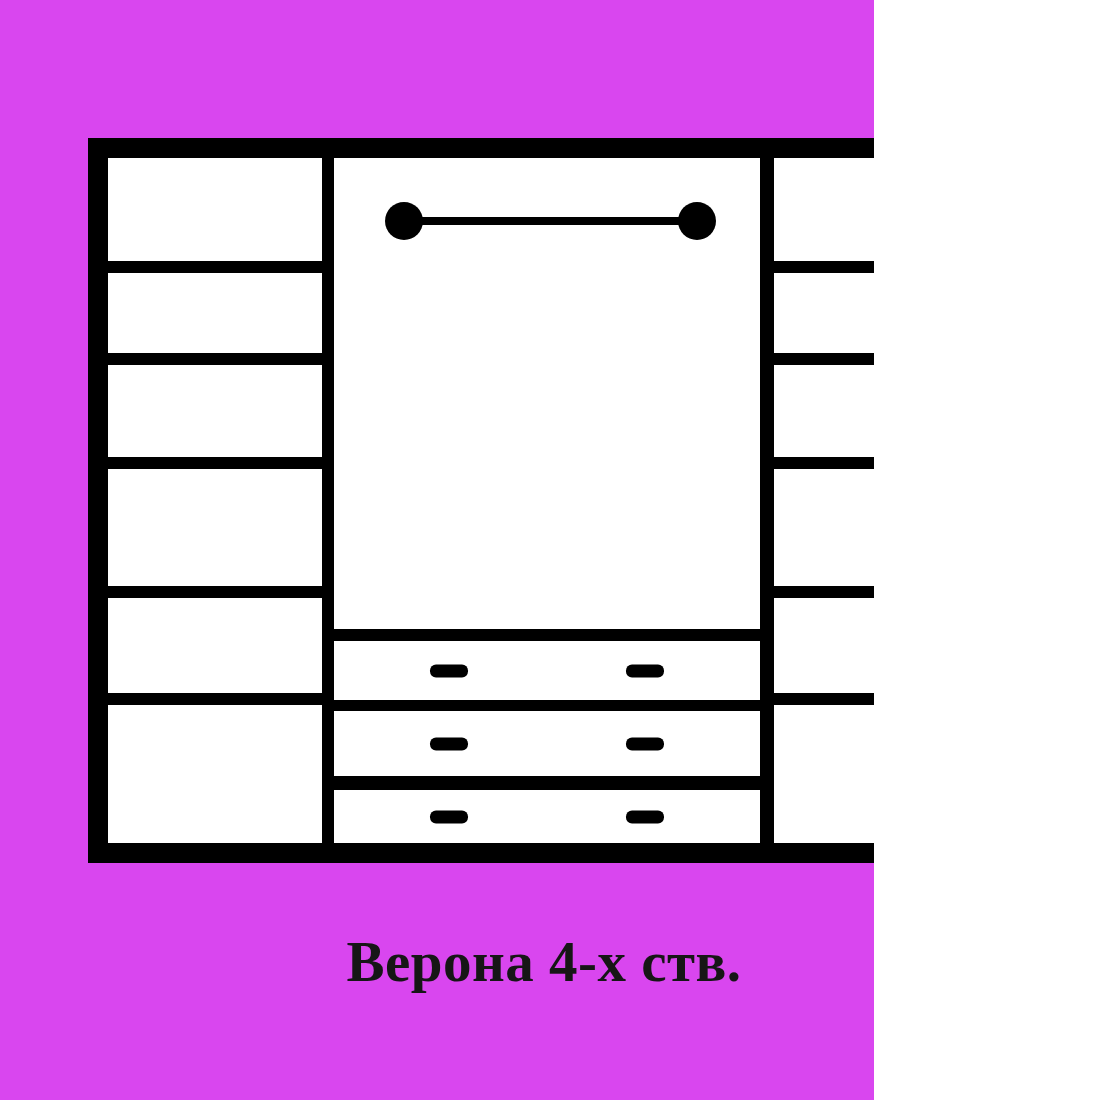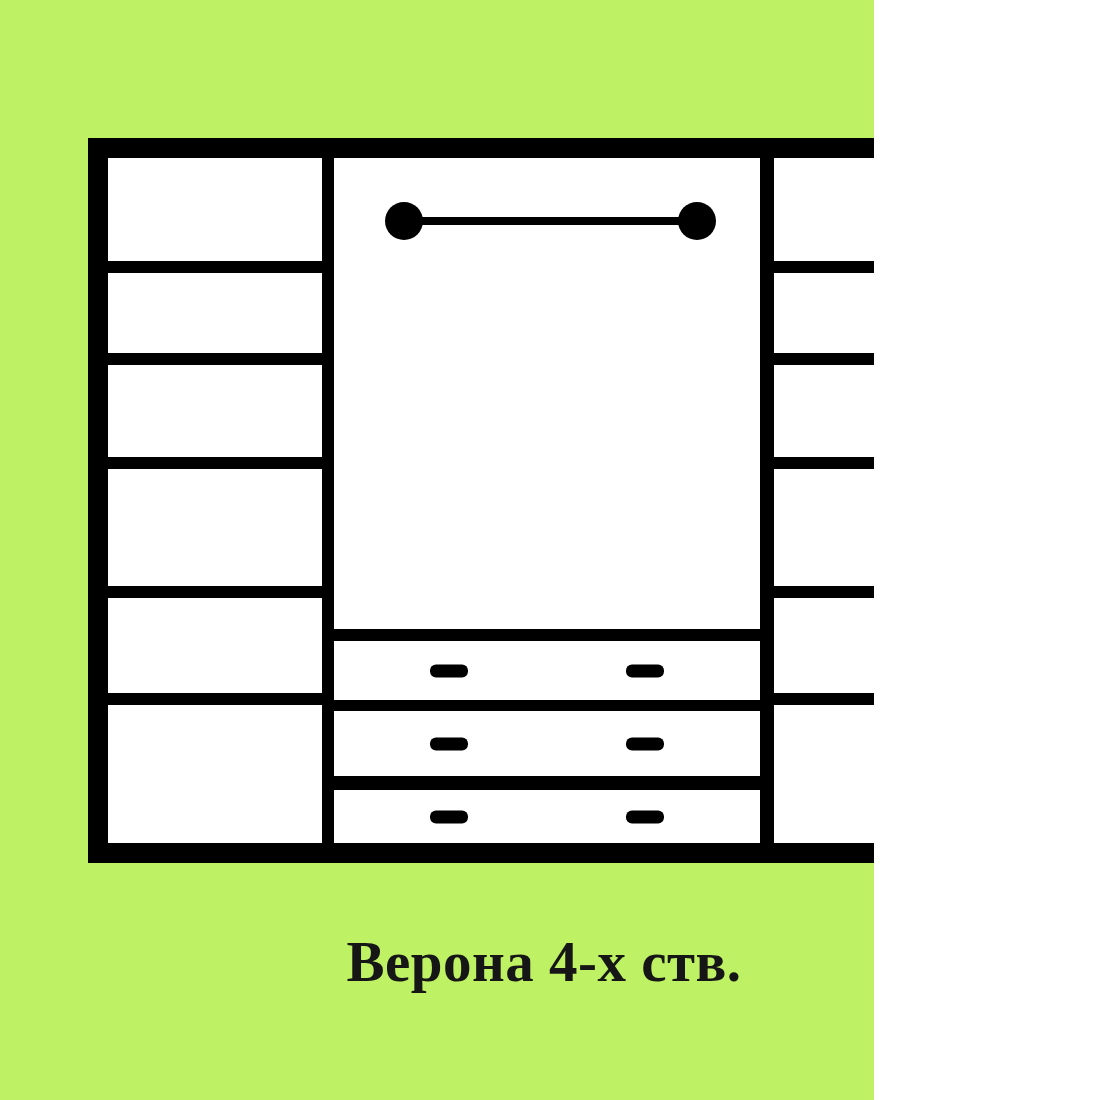--- a/index.html
+++ b/index.html
@@ -5,21 +5,21 @@
   html, body {
     margin: 0;
     padding: 0;
     background: #ffffff;
     font-family: "Liberation Serif", "DejaVu Serif", serif;
   }
   .page {
     position: relative;
     width: 874px;
     height: 1100px;
-    background: #bef264;
+    background: #d946ef;
     overflow: hidden;
   }
   
   .wardrobe {
     position: absolute;
     left: 88px;
     top: 138px;
     width: 912px;
     height: 725px;
     box-sizing: border-box;

